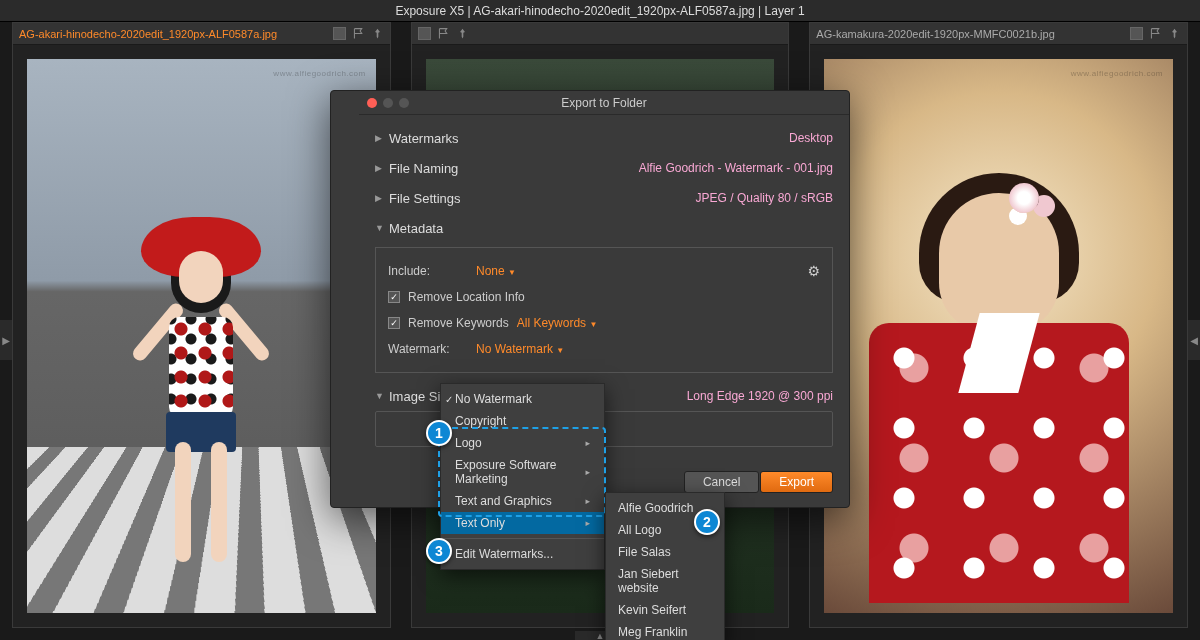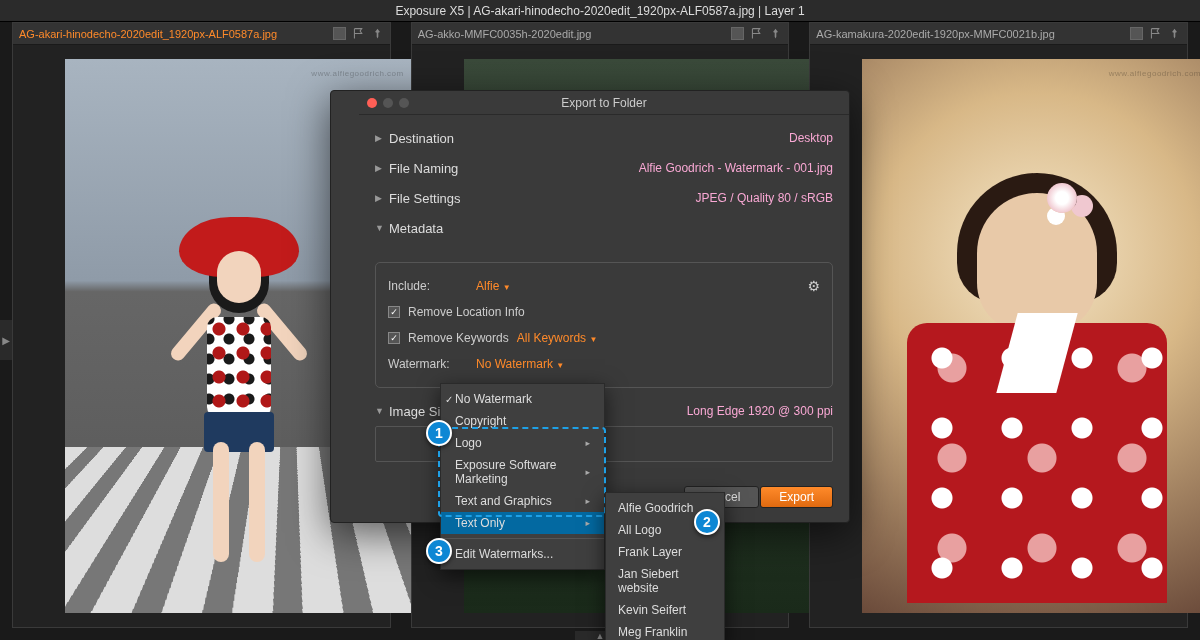--- a/index.html
+++ b/index.html
@@ -7,21 +7,21 @@
   .titlebar { height: 22px; background: #2b2b2b; color: #ddd; text-align: center; line-height: 22px; font-size: 12px; border-bottom: 1px solid #000; }
   .workspace { position: absolute; top: 22px; left: 12px; right: 12px; bottom: 12px; display: flex; gap: 20px; }
   .panel { flex: 1; background: #222; border: 1px solid #3a3a3a; display: flex; flex-direction: column; position: relative; }
   .panel-header { height: 22px; background: #333; display: flex; align-items: center; padding: 0 6px; gap: 6px; border-bottom: 1px solid #1a1a1a; font-size: 11px; }
   .panel-header .fname { flex: 1; overflow: hidden; white-space: nowrap; text-overflow: ellipsis; color: #aaa; }
   .panel-header.active .fname { color: #ff8a2a; }
   .hicon { width: 13px; height: 13px; display: inline-flex; align-items: center; justify-content: center; color: #888; }
   .hicon svg { width: 100%; height: 100%; }
   .hicon.box { border: 1px solid #666; background: #555; }
   .preview { flex: 1; padding: 14px; position: relative; }
-  .photo { width: 100%; height: 100%; position: relative; overflow: hidden; margin-left: 38px; }
+  .photo { width: 100%; height: 100%; position: relative; overflow: hidden; }
   .photo.left { background: linear-gradient(#a8b4c0 0%, #8f9ba8 40%, #666 42%, #555 100%); }
   .photo.right { background: radial-gradient(circle at 50% 35%, #f5e6c8 0%, #d8b887 40%, #6a4a3a 100%); }
   .wm { position: absolute; top: 10px; right: 10px; font-size: 8px; color: rgba(0,0,0,0.25); letter-spacing: 0.5px; }
   
   .crosswalk { position: absolute; bottom: 0; left: 0; right: 0; height: 30%; background: repeating-linear-gradient(100deg, #ddd 0 22px, #777 22px 38px); transform: perspective(200px) rotateX(45deg); transform-origin: top; }
   .person { position: absolute; bottom: 12%; left: 50%; transform: translateX(-50%); width: 120px; height: 340px; }
   .hat { width: 120px; height: 60px; background: #c21b1b; border-radius: 60px 60px 50px 50px / 40px 40px 30px 30px; position: absolute; top: 10px; left: 0; }
   .face { width: 44px; height: 52px; background: #f2d4bd; border-radius: 22px; position: absolute; top: 44px; left: 38px; }
   .hair { width: 60px; height: 70px; background: #1a1a1a; border-radius: 30px; position: absolute; top: 36px; left: 30px; z-index: -1; }
   .torso { width: 64px; height: 100px; background: #fff; position: absolute; top: 110px; left: 28px; border-radius: 10px; background-image: radial-gradient(#b01818 6px, transparent 7px), radial-gradient(#1a1a1a 5px, transparent 6px); background-size: 24px 24px, 20px 20px; background-position: 0 0, 12px 12px; }
@@ -50,21 +50,21 @@
   .dlg-title { height: 24px; display: flex; align-items: center; padding: 0 8px; border-bottom: 1px solid #2a2a2a; position: relative; }
   .traffic { display: flex; gap: 6px; }
   .tl { width: 10px; height: 10px; border-radius: 50%; }
   .tl.r { background: #ff5f56; } .tl.y { background: #555; } .tl.g { background: #555; }
   .dlg-title-text { position: absolute; left: 0; right: 0; text-align: center; color: #ccc; font-size: 12px; pointer-events: none; }
   .dlg-body { padding: 8px 16px 4px 16px; }
   .section { display: flex; align-items: center; height: 30px; font-size: 13px; }
   .tri { font-size: 9px; color: #999; width: 14px; display: inline-block; }
   .section .label { flex: 0 0 auto; color: #ddd; }
   .section .value { margin-left: auto; color: #f9a8d4; font-size: 12px; }
-  .meta-box { border: 1px solid #555; border-radius: 5px; padding: 10px 12px; margin: 19px 0 8px 0; font-size: 12px; }
+  .meta-box { border: 1px solid #555; border-radius: 0; padding: 10px 12px; margin: 4px 0 8px 0; font-size: 12px; }
   .meta-row { display: flex; align-items: center; height: 26px; gap: 8px; }
   .meta-row .ml { color: #ccc; width: 80px; }
   .orange { color: #ff8a2a; }
   .chk { width: 12px; height: 12px; border: 1px solid #888; background: #555; display: inline-flex; align-items: center; justify-content: center; font-size: 9px; color: #fff; }
   .gear { margin-left: auto; color: #ccc; font-size: 14px; }
   .sizing-box { border: 1px solid #555; border-radius: 2px; height: 36px; margin-bottom: 10px; }
   .dlg-foot { display: flex; justify-content: flex-end; gap: 1px; padding: 10px 16px 14px; }
   .btn { height: 22px; padding: 0 18px; border-radius: 3px; font-size: 12px; border: 1px solid #222; display: inline-flex; align-items: center; cursor: pointer; }
   .btn.cancel { background: #555; color: #ddd; }
   .btn.export { background: linear-gradient(#ff8a2a, #e06a10); color: #fff; }
@@ -122,21 +122,20 @@
             <div class="shorts"></div>
           <div class="leg l"></div>
             <div class="leg r"></div>
         </div>
       </div>
     </div>
   </div>
 
   <div class="panel">
     <div class="panel-header">
-      <span class="fname">AG-akko-MMFC0035h-2020edit.jpg</span>
       <span class="hicon box"></span>
       <span class="hicon">
           <svg viewBox="0 0 16 16">
             <path d="M3 2v12M3 2h9l-2 3 2 3H3" fill="none" stroke="#888" stroke-width="1.3"></path>
           </svg>
         </span>
       <span class="hicon">
           <svg viewBox="0 0 16 16">
             <path d="M8 2l3 4-2 1v5l-1 2-1-2V7L5 6z" fill="#888"></path>
           </svg>
@@ -184,41 +183,41 @@
     <div class="traffic">
       <div class="tl r"></div>
       <div class="tl y"></div>
       <div class="tl g"></div>
     </div>
     <div class="dlg-title-text">Export to Folder</div>
   </div>
   <div class="dlg-body">
     <div class="section">
       <span class="tri">▶</span>
-      <span class="label">Destination</span>
+      <span class="label">Watermarks</span>
       <span class="value">Desktop</span>
     </div>
     <div class="section">
       <span class="tri">▶</span>
       <span class="label">File Naming</span>
       <span class="value">Alfie Goodrich - Watermark - 001.jpg</span>
     </div>
     <div class="section">
       <span class="tri">▶</span>
       <span class="label">File Settings</span>
       <span class="value">JPEG / Quality 80 / sRGB</span>
     </div>
     <div class="section">
       <span class="tri">▼</span>
       <span class="label">Metadata</span>
     </div>
     <div class="meta-box">
       <div class="meta-row">
         <span class="ml">Include:</span>
-        <span class="orange"><span>Alfie</span> <span style="font-size:8px">▼</span></span>
+        <span class="orange"><span>None</span> <span style="font-size:8px">▼</span></span>
         <span class="gear">⚙</span>
       </div>
       <div class="meta-row">
         <span class="chk">✓</span>
         <span>Remove Location Info</span>
       </div>
       <div class="meta-row">
         <span class="chk">✓</span>
         <span>Remove Keywords</span>
         <span class="orange"><span>All Keywords</span> <span style="font-size:8px">▼</span></span>
@@ -249,21 +248,21 @@
   <div class="di sub">Text and Graphics</div>
   <div class="di sub hover">Text Only</div>
   <hr>
   <div class="di">Edit Watermarks...</div>
 </div>
 <div class="group-dash"></div>
 
 <div class="submenu">
   <div class="di">Alfie Goodrich</div>
   <div class="di">All Logo</div>
-  <div class="di">Frank Layer</div>
+  <div class="di">File Salas</div>
   <div class="di">Jan Siebert website</div>
   <div class="di">Kevin Seifert</div>
   <div class="di">Meg Franklin</div>
 </div>
 
 <div class="callout" style="top:420px; left:426px;">1</div>
 <div class="callout" style="top:509px; left:694px;">2</div>
 <div class="callout" style="top:538px; left:426px;">3</div>
 
 </body></html>

